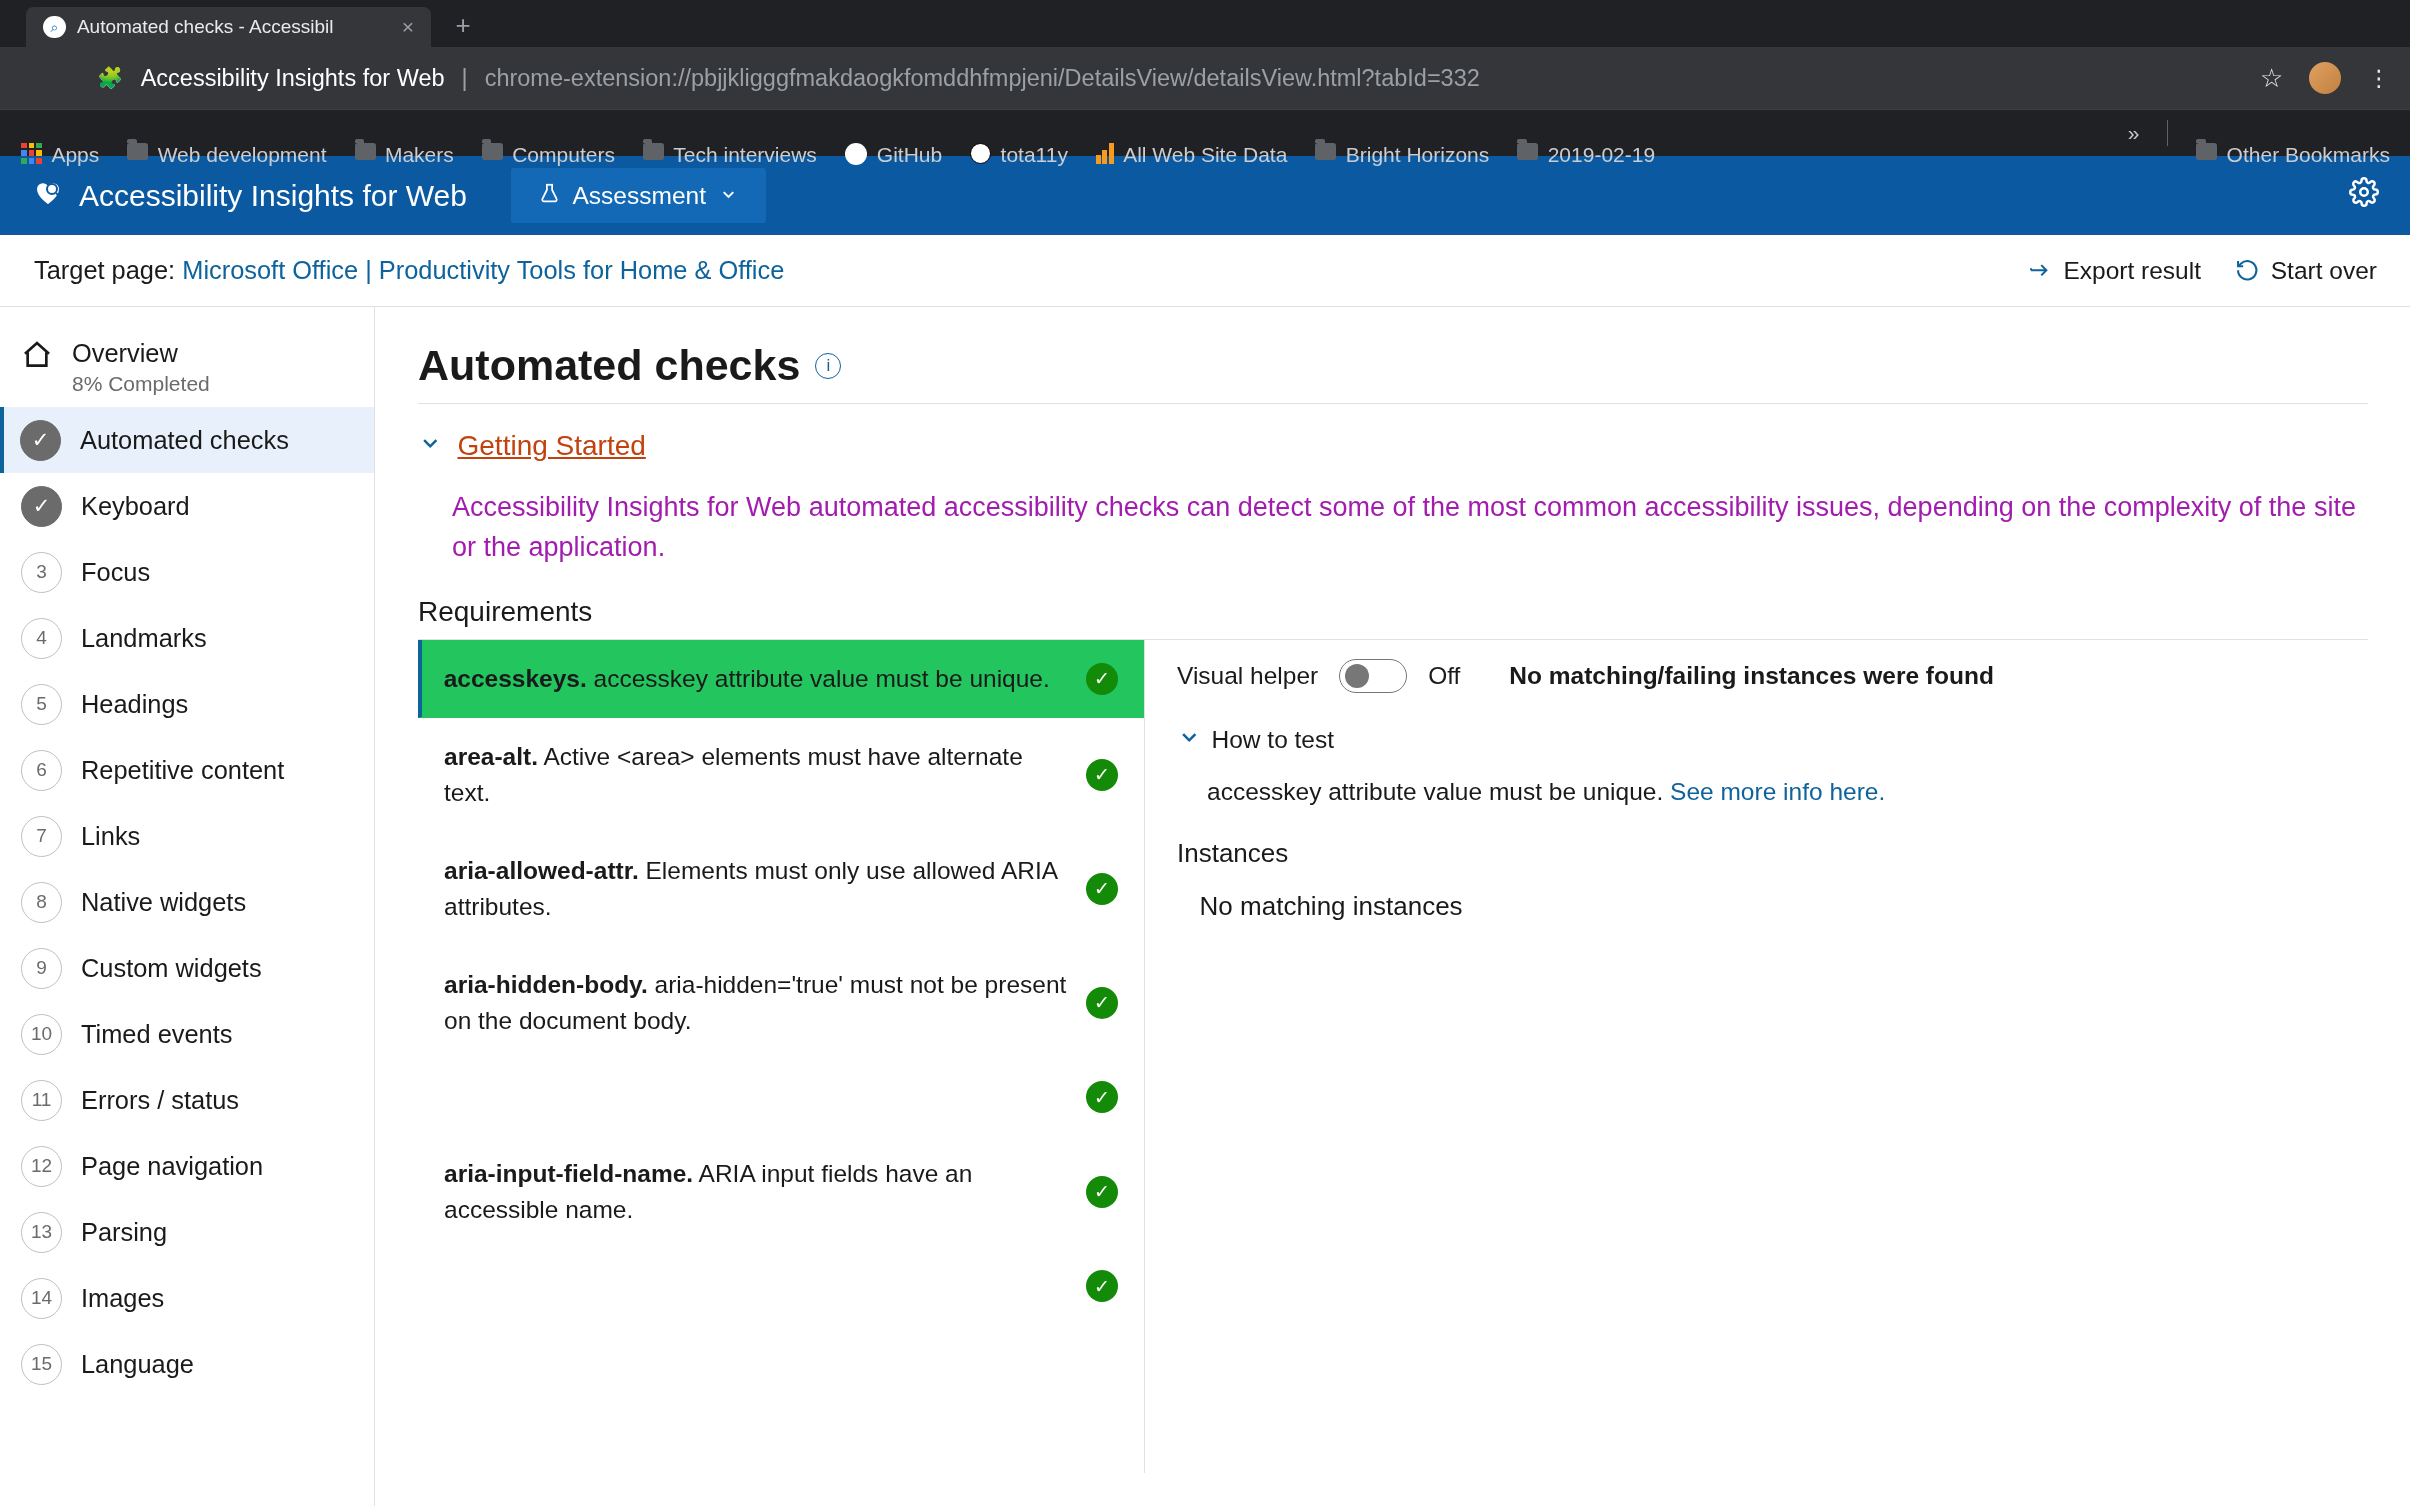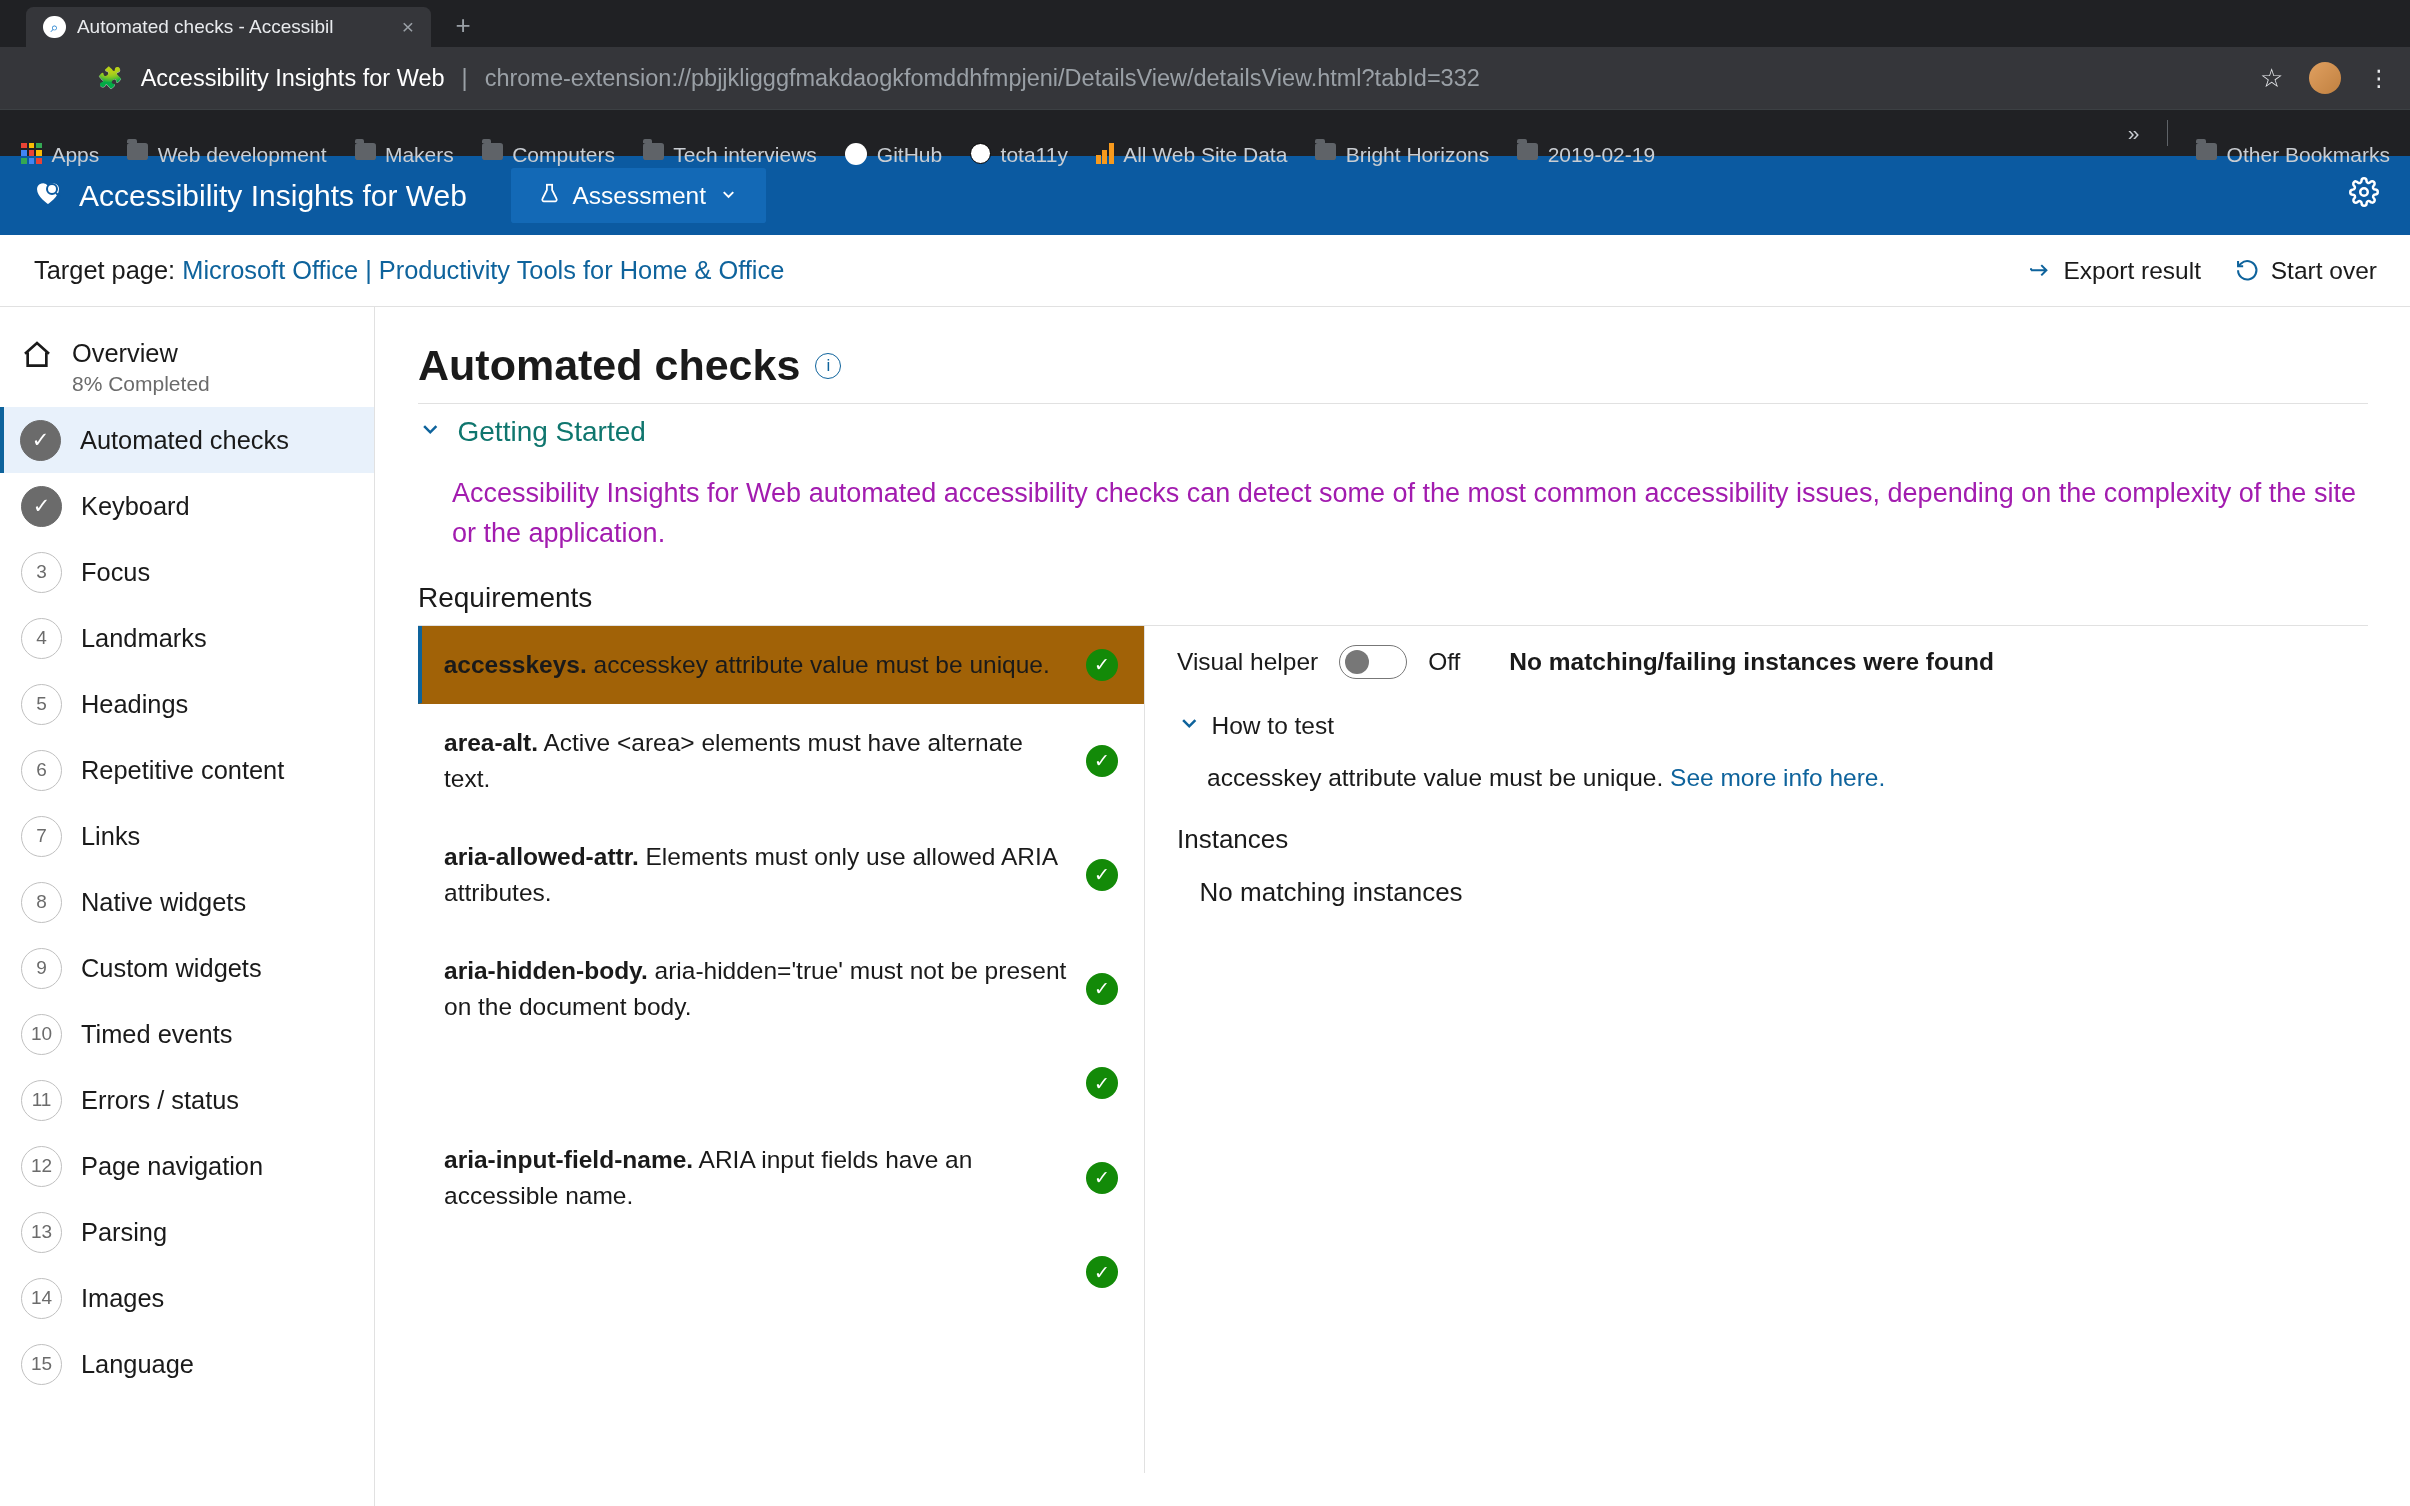--- a/index.html
+++ b/index.html
@@ -69,29 +69,29 @@
   .sb-item .texts { display:flex; flex-direction:column; gap:3.8px; }
   .sb-item .sub { font-size: 21px; color:#6b6b6b; }
   .sb-item.active { background:#e8f1fb; border-left: 4.7px solid #0e639c; padding-left: 16px; }
 
   
   .content { flex:1; padding: 34px 43px; overflow:hidden; display:flex; flex-direction:column; }
   .page-title-row { display:flex; align-items:center; gap:15px; border-bottom: 0.9px solid #e1e1e1; padding-bottom:13px; }
   .page-title { font-size: 43px; font-weight:600; color:#1a1a1a; }
   .info-circle { width:26px; height:26px; border-radius:50%; border:1.9px solid #0e639c; color:#0e639c; display:flex; align-items:center; justify-content:center; font-size:17px; }
 
-  .section-header { display:flex; align-items:center; gap:15px; font-size:28px; color:#0f766e; margin-top: 12px; cursor:pointer; }
+  .section-header { display:flex; align-items:center; gap:15px; font-size:28px; color:#c2410c; margin-top: 26px; cursor:pointer;text-decoration:underline; }
   .chev svg { width:24.5px; height:24.5px; stroke:#0e639c; fill:none; stroke-width:2.5; }
   .intro-text { font-size: 27px; color:#a21caf; line-height:1.5; margin: 24.5px 0 28px; padding-left: 34px; }
 
   .req-title { font-size: 28px; color:#1a1a1a; margin-bottom: 11.3px; }
   .req-layout { display:flex; border-top:0.9px solid #e1e1e1; flex:1; min-height:0; overflow:hidden; }
   .req-list { width: 727px; border-right:0.9px solid #e1e1e1; overflow-y:auto; }
   .req-item { padding: 21px 26px; display:flex; gap: 19px; align-items:center; border-bottom: 0.9px solid transparent; cursor:pointer; }
-  .req-item.active { background:#a16207; border-left:4.7px solid #0e639c; padding-left:21.7px; }
+  .req-item.active { background:#22c55e; border-left:4.7px solid #0e639c; padding-left:21.7px; }
   .req-text { font-size: 24.5px; color:#1a1a1a; line-height:1.45; }
   .req-text b { font-weight:700; }
   .req-status { margin-left:auto; width:32px; height:32px; border-radius:50%; background:#138a08; display:flex; align-items:center; justify-content:center; color:#fff; font-size:19px; flex-shrink:0; }
 
   .req-detail { flex:1; padding: 19px 32px; }
   .req-detail h3 { font-size: 28px; font-weight:700; margin-bottom: 24.5px; }
   .vh-row { display:flex; align-items:center; gap: 21px; font-size:24.5px; color:#1a1a1a; margin-bottom: 32px; }
   .toggle { width:68px; height:34px; background:#fff; border:0.9px solid #777; border-radius:17px; position:relative; cursor:pointer; }
   .toggle-knob { width:24.5px; height:24.5px; border-radius:50%; background:#777; position:absolute; top:3.8px; left:4.7px; }
   .vh-status-text { font-weight:700; }

